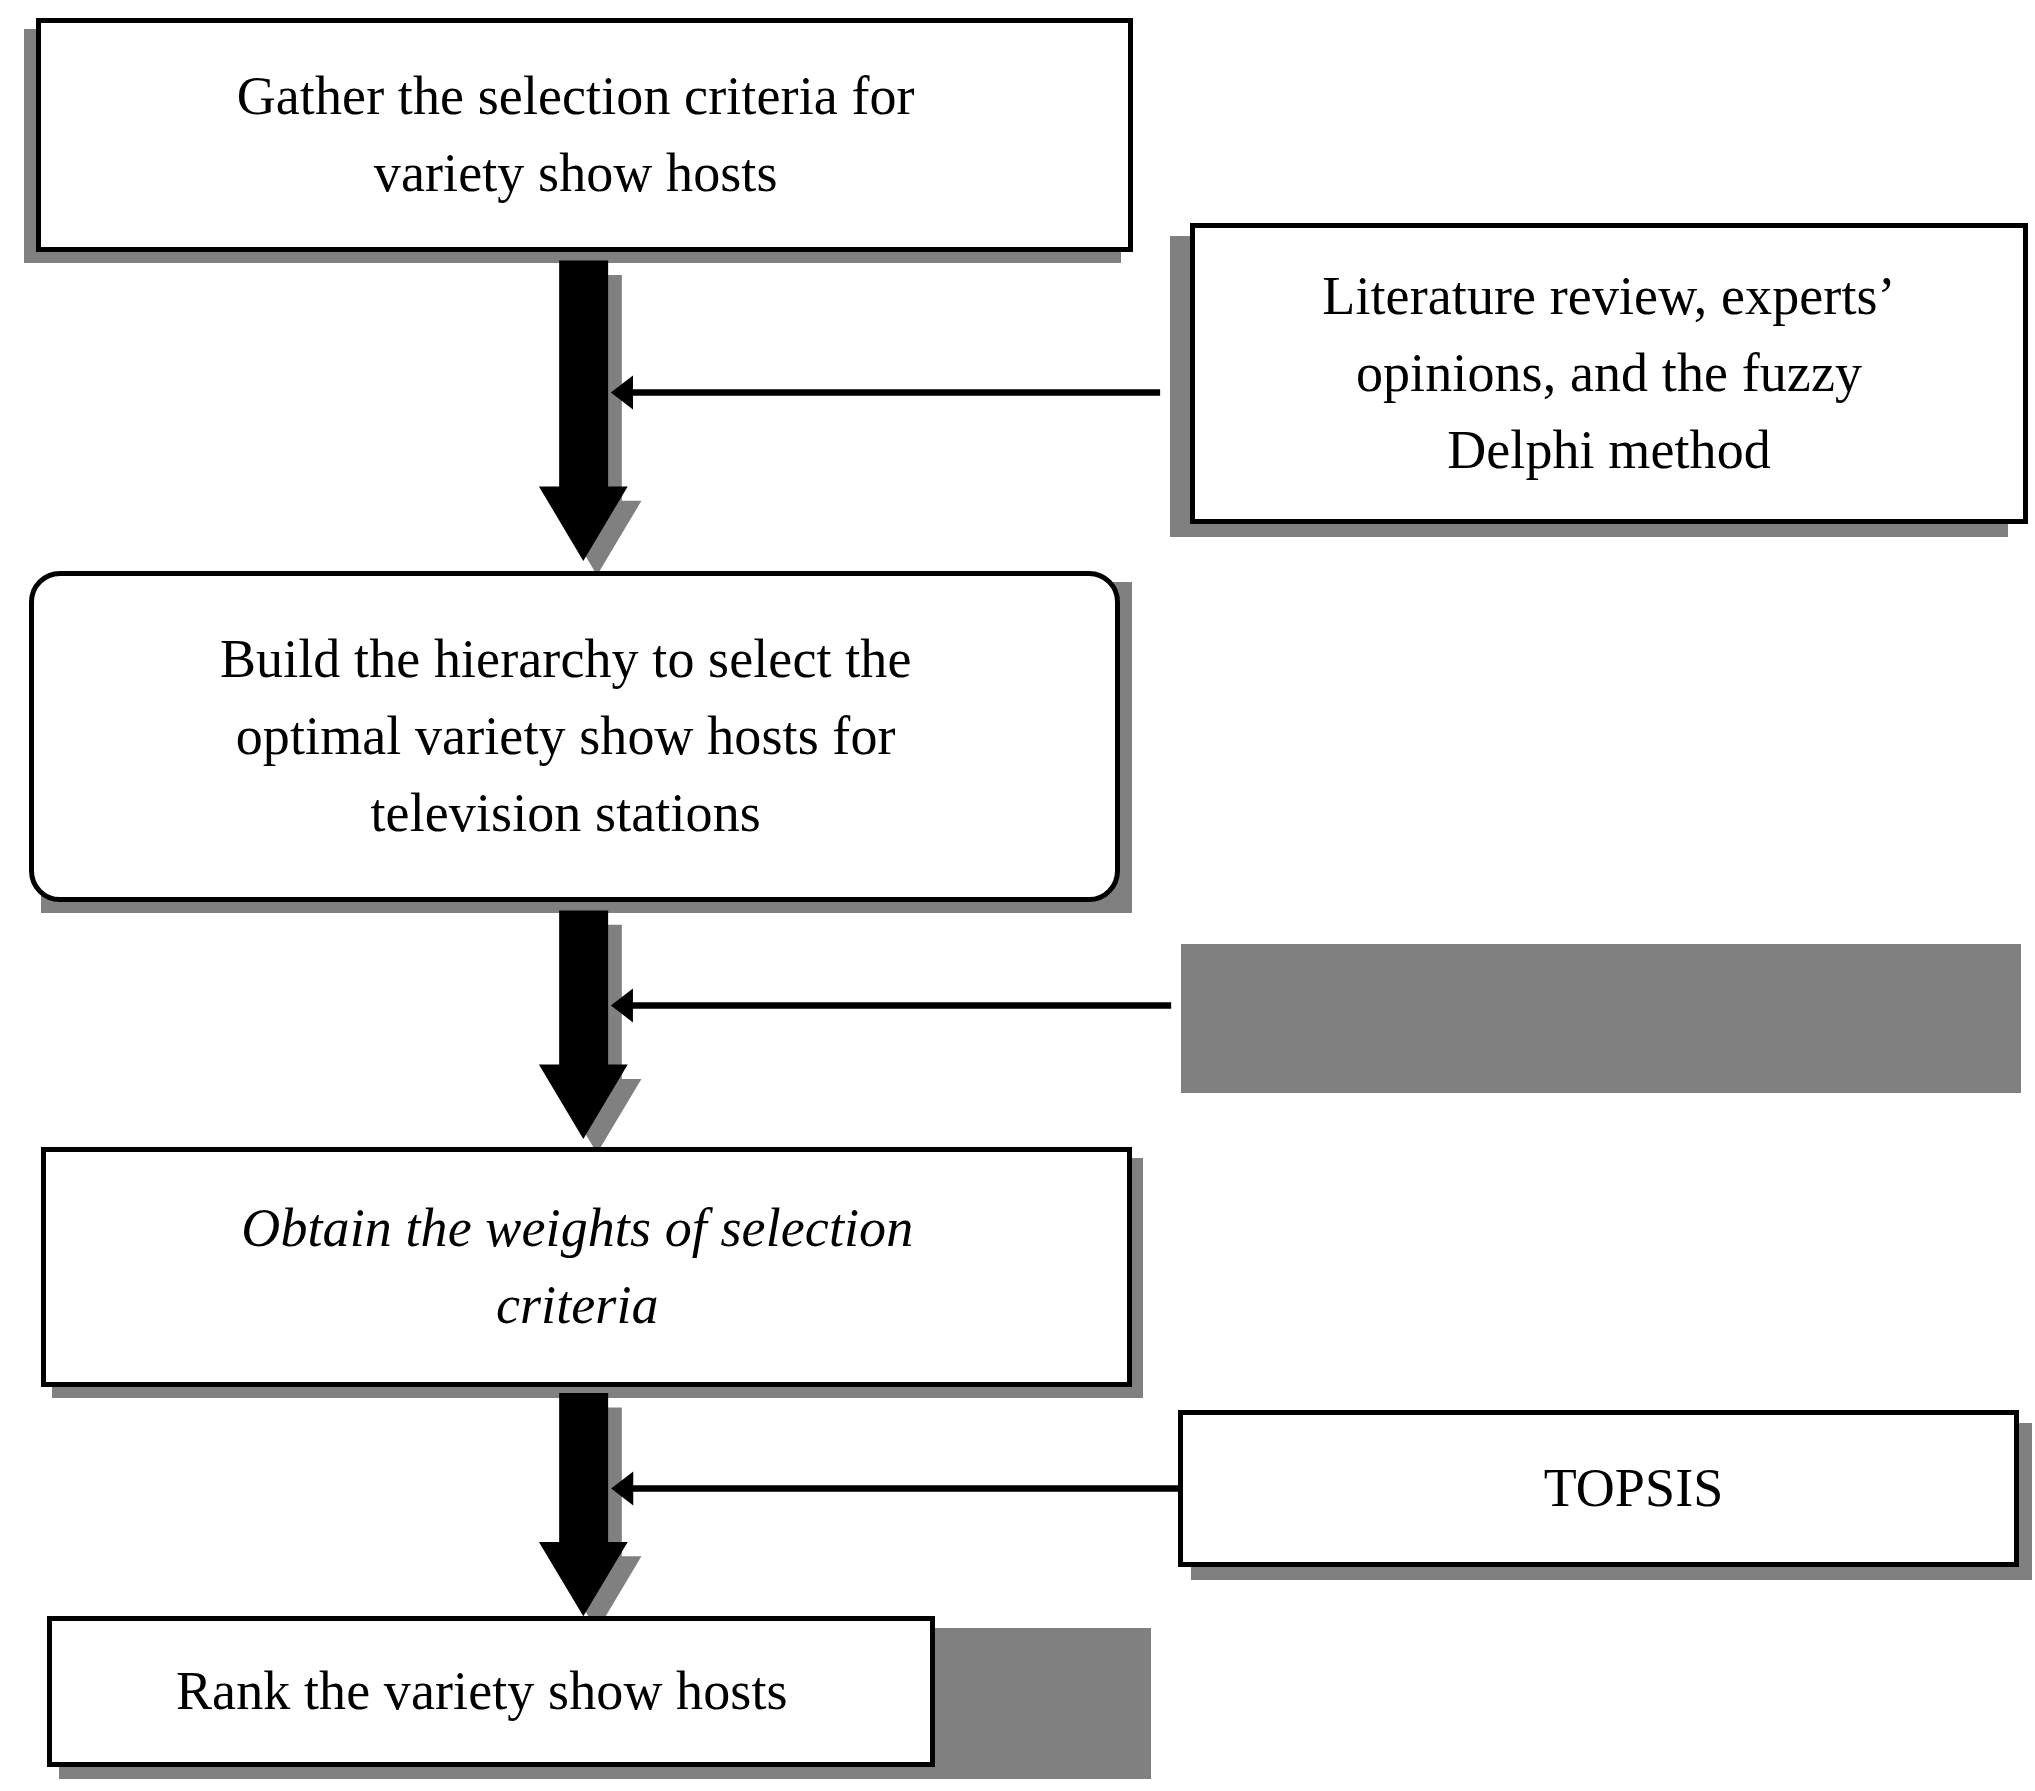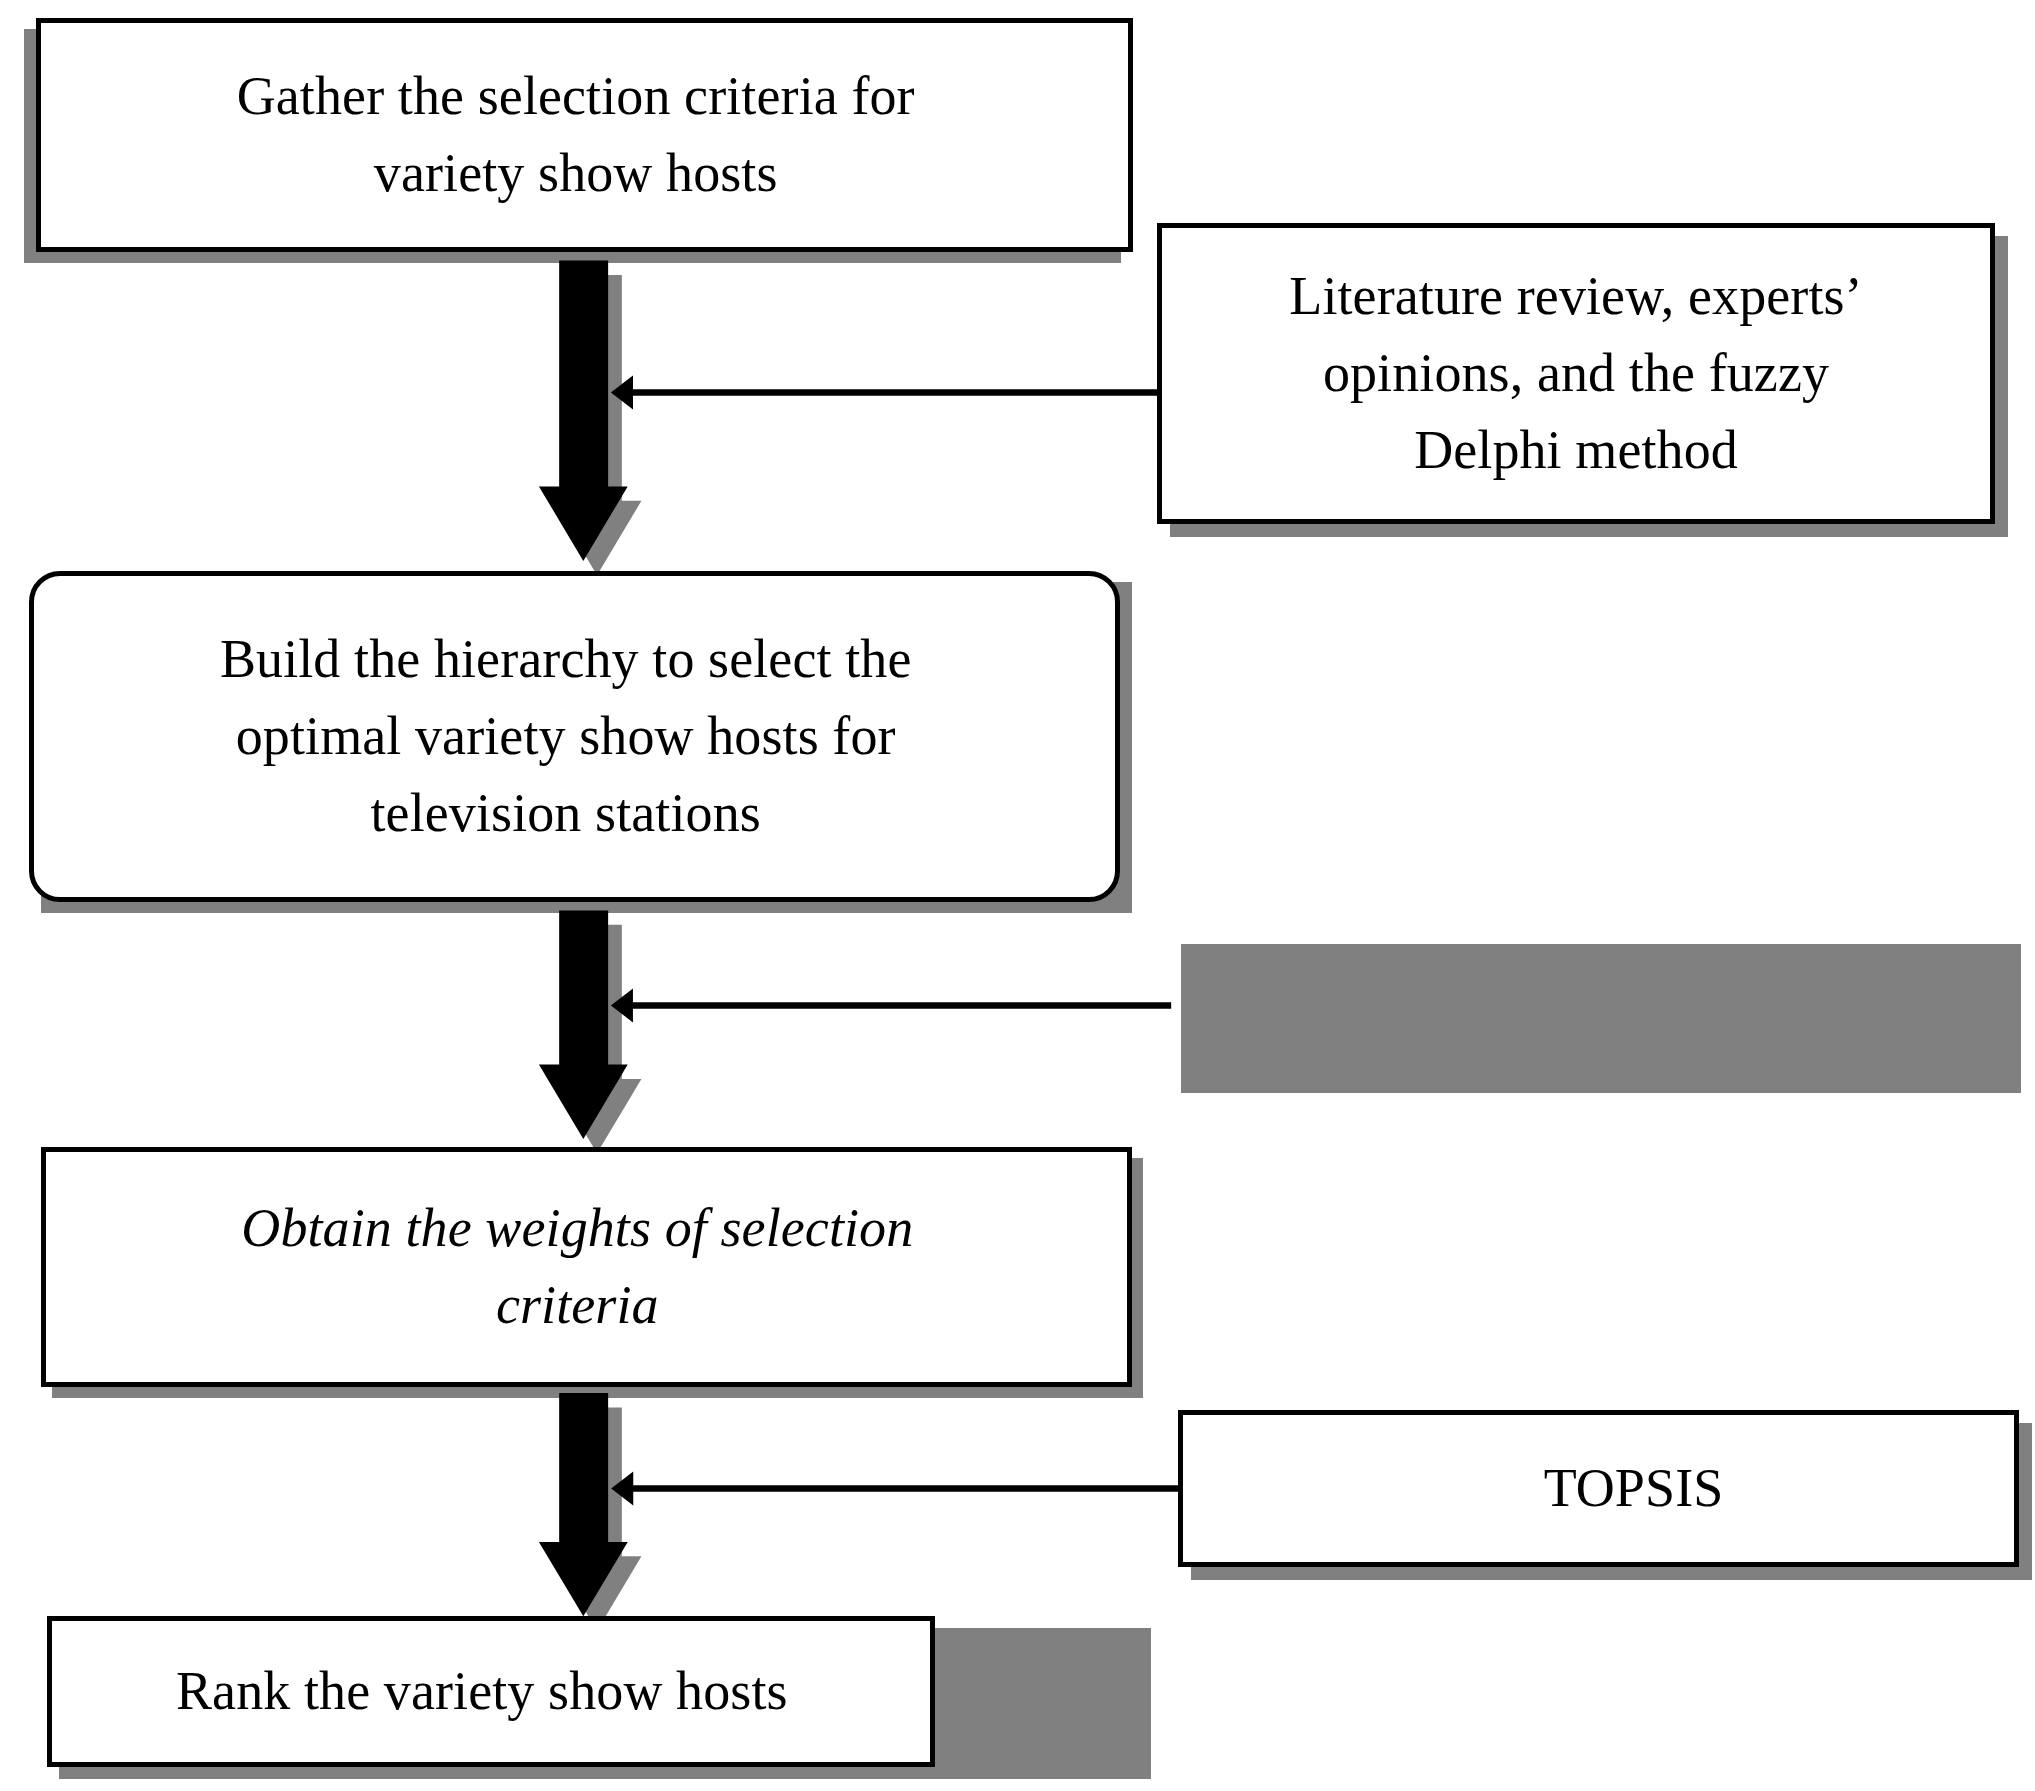--- a/index.html
+++ b/index.html
@@ -71,21 +71,21 @@
 
 <div id="stage">
 
   <div class="node-shadow" style="left:23.6px; top:29px; width:1097px; height:234px;"></div>
   <div class="node fs-main" style="left:12.4px; top:17.7px; width:1097px; height:234px;margin-left:24px;">
     <span class="label shift-left-sm">Gather the selection criteria for
 variety show hosts</span>
   </div>
 
   <div class="node-shadow" style="left:1170px; top:236px; width:838px; height:301px;"></div>
-  <div class="node fs-note" style="left:1157px; top:223px; width:838px; height:301px;">
+  <div class="node fs-note" style="left:1190px; top:223px; width:838px; height:301px;">
     <span class="label">Literature review, experts’
 opinions, and the fuzzy
 Delphi method</span>
   </div>
 
   <div class="v-arrow" style="left:535px; top:260px; width:111px; height:321px;">
     <svg width="111" height="321" viewBox="0 0 170 490" xmlns="http://www.w3.org/2000/svg">
 
       <polygon points="58,22 133,22 133,368 163,368 95,482 27,368 58,368" fill="#808080"></polygon>
 

